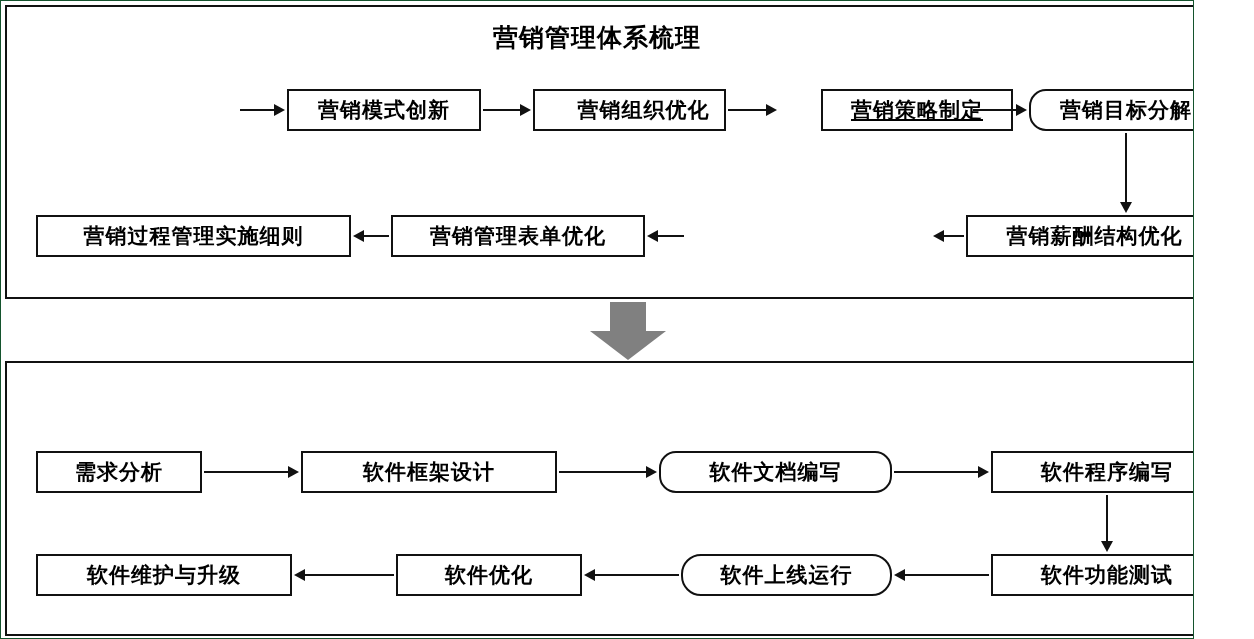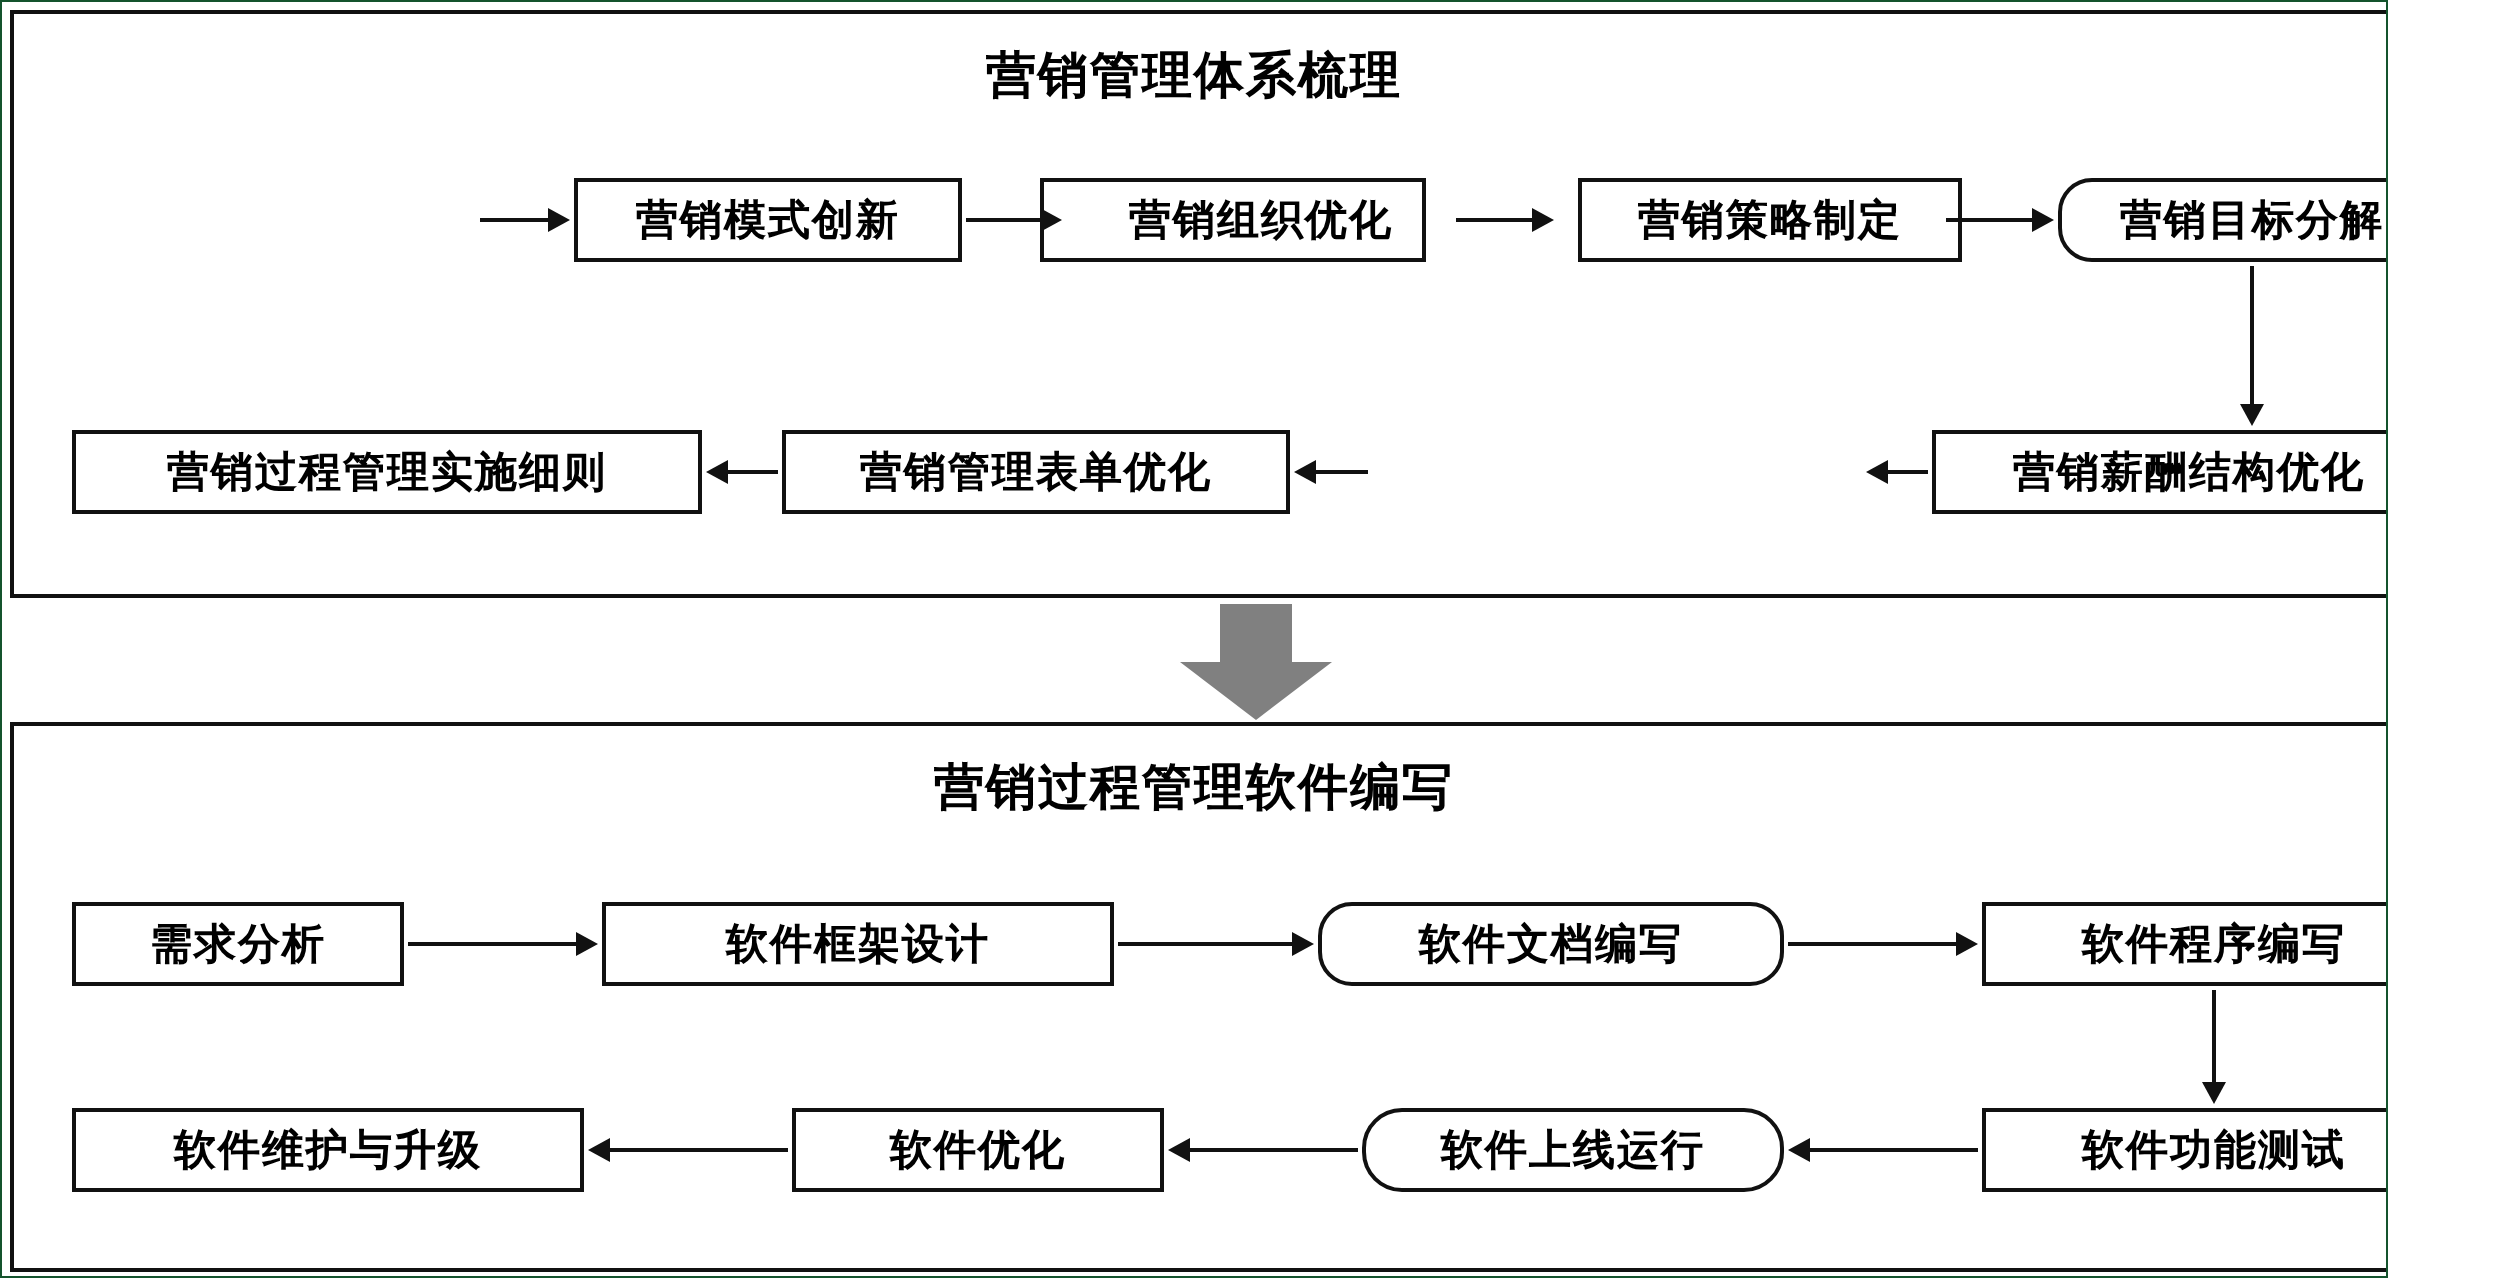--- a/index.html
+++ b/index.html
@@ -59,22 +59,22 @@
 </head>
 <body>
 
 <div class="canvas">
 
   <div class="panel" style="left:4px;top:4px;width:1246px;height:294px;"></div>
 
   <div class="panel-title" style="top:20px;">营销管理体系梳理</div>
 
   <div class="node" style="left:286px;top:88px;width:194px;height:42px;">营销模式创新</div>
-  <div class="node" style="left:519px;top:88px;width:193px;height:42px;padding-left:28px;">营销组织优化</div>
-  <div class="node" style="left:788px;top:88px;width:192px;height:42px;">营销策略制定</div>
+  <div class="node" style="left:532px;top:88px;width:193px;height:42px;padding-left:28px;">营销组织优化</div>
+  <div class="node" style="left:820px;top:88px;width:192px;height:42px;text-decoration:underline;">营销策略制定</div>
   <div class="node" style="left:1028px;top:88px;width:194px;height:42px;border-radius:17px;">营销目标分解</div>
 
   <div class="hline" style="left:239px;top:108px;width:34px;"></div>
   <div class="tri-r" style="left:273px;top:103px;"></div>
 
   <div class="hline" style="left:482px;top:108px;width:37px;"></div>
   <div class="tri-r" style="left:519px;top:103px;"></div>
 
   <div class="hline" style="left:727px;top:108px;width:38px;"></div>
   <div class="tri-r" style="left:765px;top:103px;"></div>
@@ -96,21 +96,20 @@
   <div class="hline" style="left:657px;top:234px;width:26px;"></div>
 
   <div class="tri-l" style="left:352px;top:229px;"></div>
   <div class="hline" style="left:363px;top:234px;width:25px;"></div>
 
   <div class="big-arrow-shaft" style="left:609px;top:301px;width:36px;height:29px;"></div>
   <div class="big-arrow-head" style="left:589px;top:330px;"></div>
 
   <div class="panel" style="left:4px;top:360px;width:1246px;height:275px;"></div>
 
-  <div class="panel-title" style="top:376px;">营销过程管理软件编写</div>
 
   <div class="node" style="left:35px;top:450px;width:166px;height:42px;">需求分析</div>
   <div class="node" style="left:300px;top:450px;width:256px;height:42px;">软件框架设计</div>
   <div class="node" style="left:658px;top:450px;width:233px;height:42px;border-radius:17px;">软件文档编写</div>
   <div class="node" style="left:990px;top:450px;width:232px;height:42px;">软件程序编写</div>
 
   <div class="hline" style="left:203px;top:470px;width:84px;"></div>
   <div class="tri-r" style="left:287px;top:465px;"></div>
 
   <div class="hline" style="left:558px;top:470px;width:87px;"></div>

